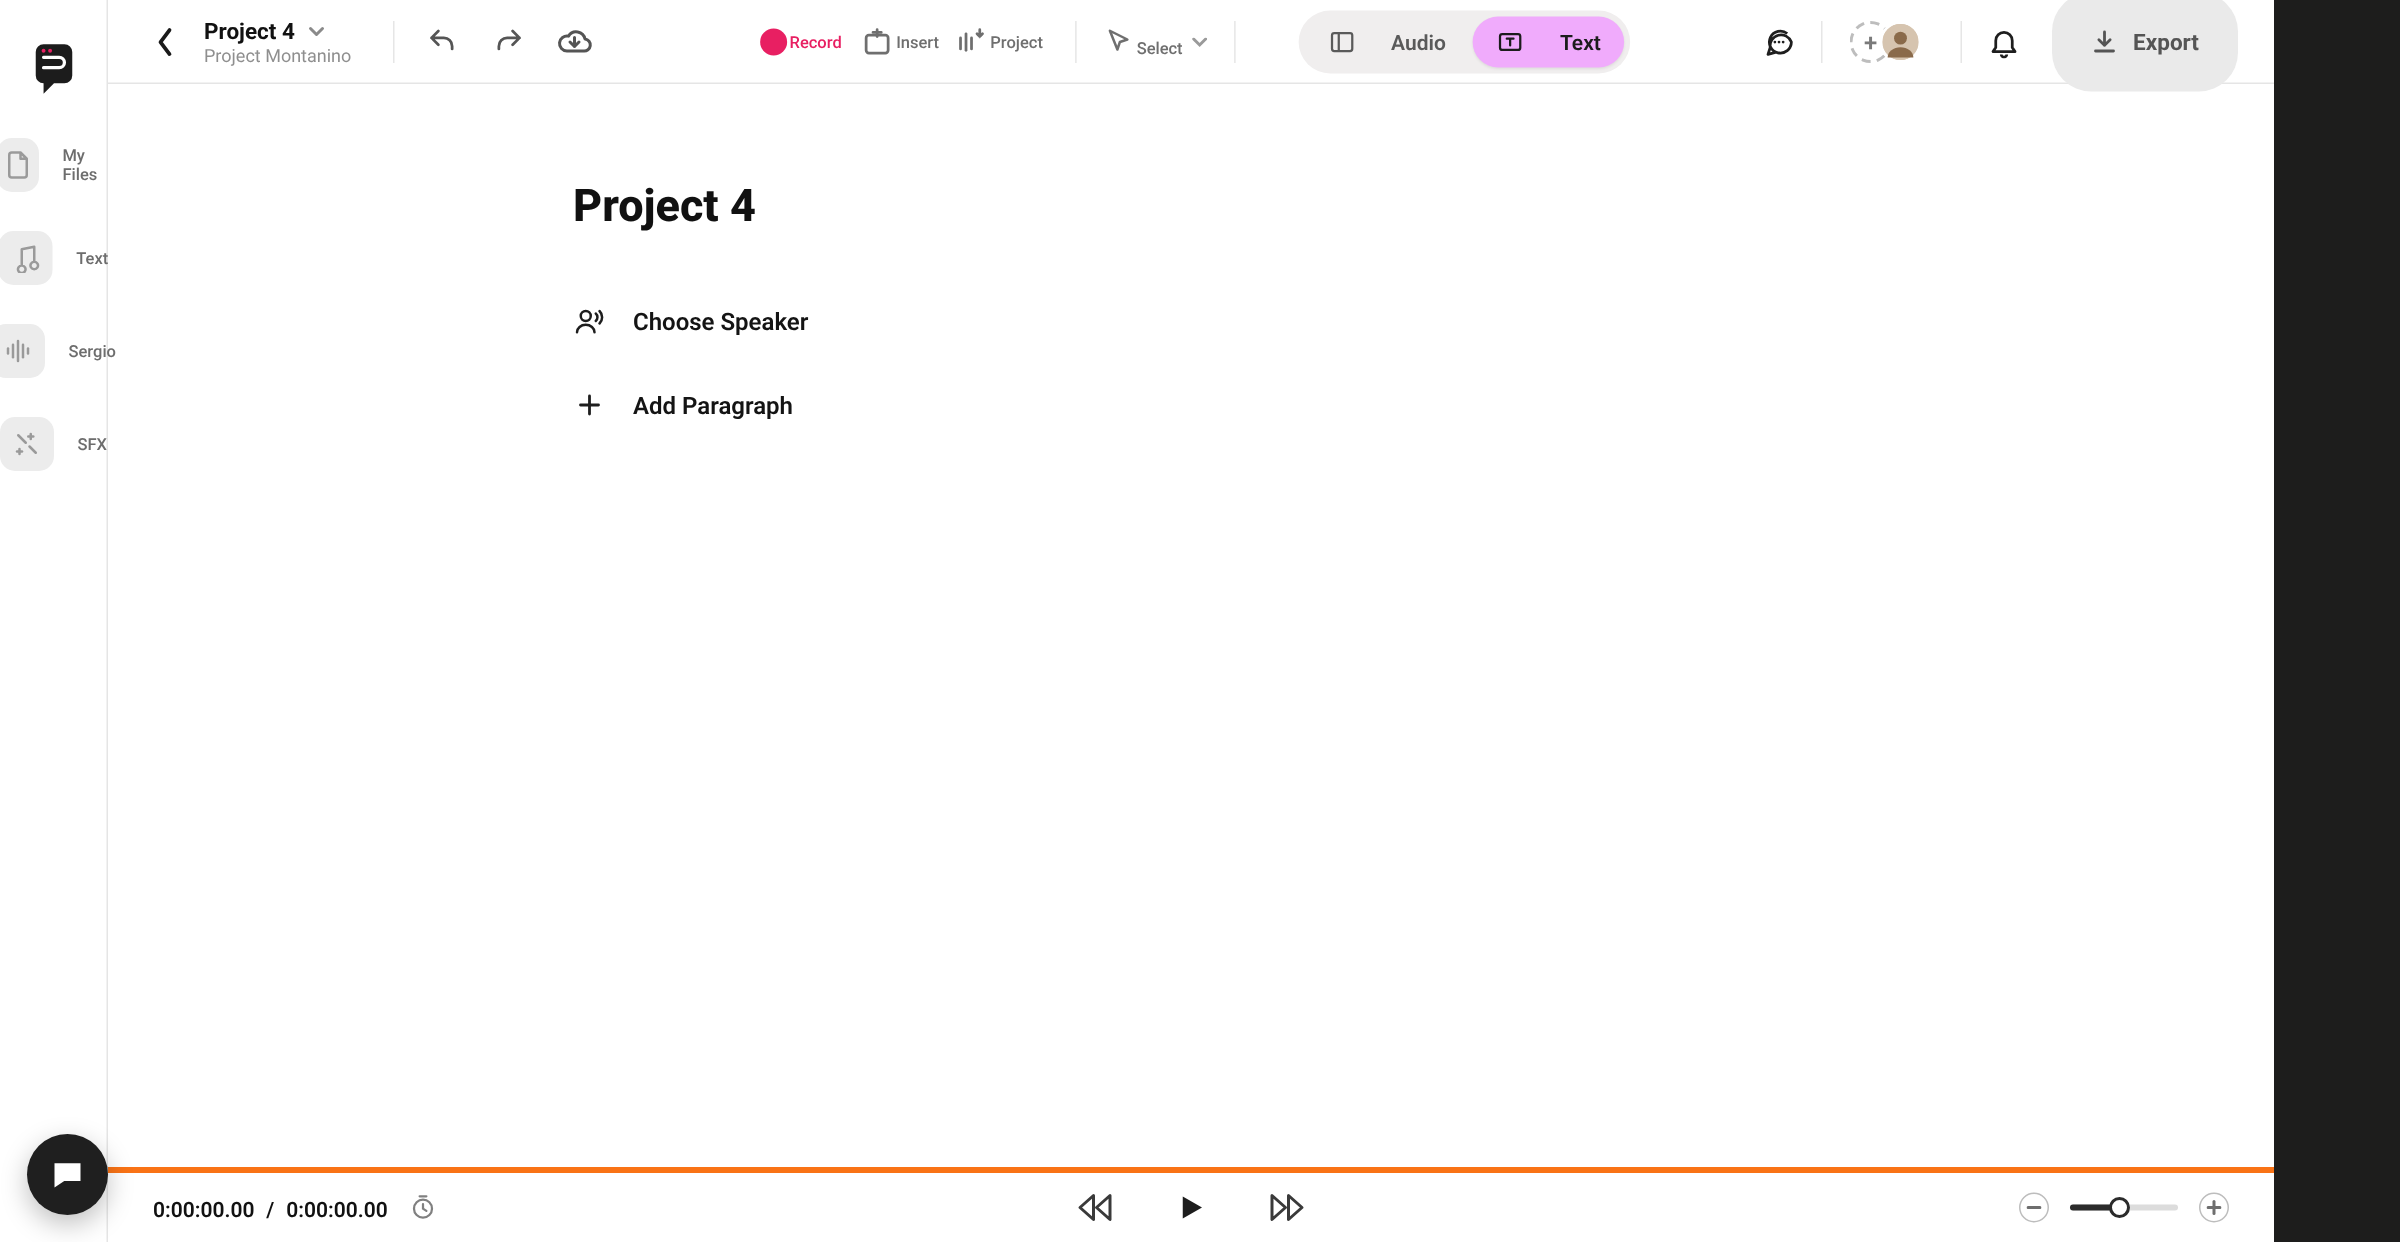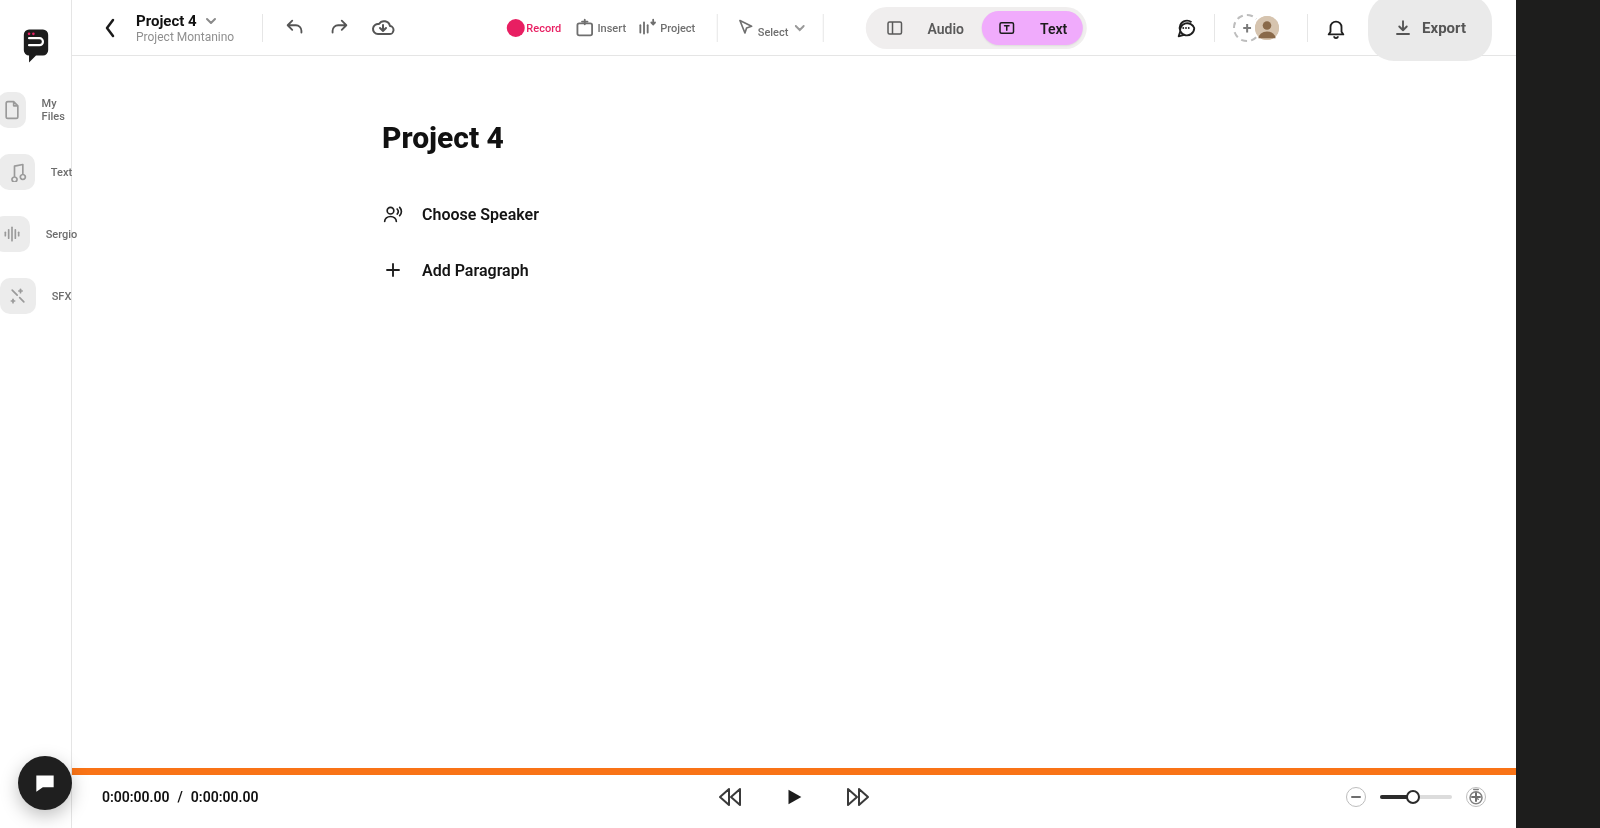--- a/index.html
+++ b/index.html
@@ -187,26 +187,25 @@
     }
     .action-row + .action-row { margin-top:18px; }
     .action-row .ic {
       width:22px;height:22px; display:flex;align-items:center;justify-content:center;
       color:#1e1e1e;
     }
 
     
     .transport {
       position:absolute;
-      left:72px; right:84px; bottom:10px;
+      left:72px; right:84px; bottom:0;
       height:50px;
-      border-top:7px solid #f97316;
+      border-top:4px solid #f97316;
       display:flex; align-items:center;
       padding:0 30px;
-      justify-content:space-between;
     }
     .time {
       font-size:14px; font-weight:600; color:#111;
     }
     .time-clock-btn {
       margin-left:14px; width:20px;height:20px;
       display:flex;align-items:center;justify-content:center;
       color:#808080; cursor:pointer;
     }
 

